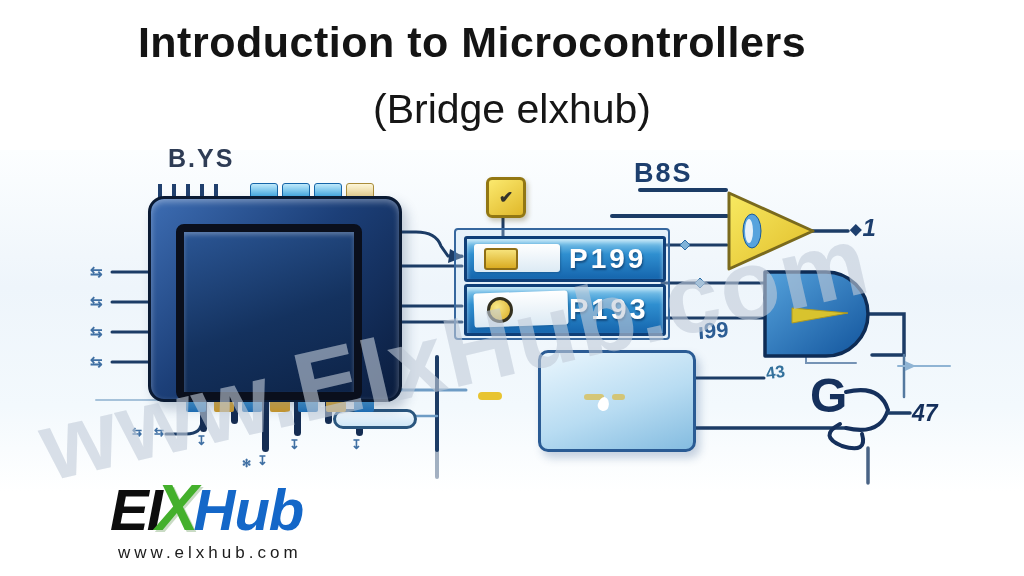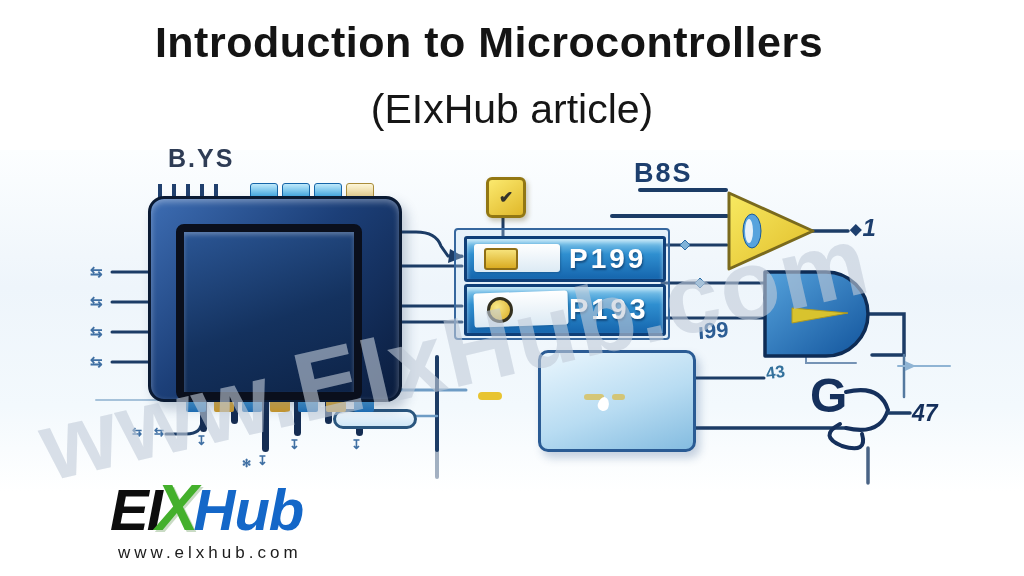--- a/index.html
+++ b/index.html
@@ -1,21 +1,21 @@
 <!DOCTYPE html>
 <html><head>
 <meta charset="utf-8">
 <style>
   html,body{margin:0;padding:0;background:#e9e9e9;}
   .stage{position:relative;width:1024px;height:576px;background:#ffffff;overflow:hidden;
          font-family:"Liberation Sans",sans-serif;}
 
   
   .title{position:absolute;top:18px;left:0;width:944px;text-align:center;
-         font-size:43px;font-weight:bold;color:#141414;letter-spacing:.5px;padding-left:17px;}
+         font-size:43px;font-weight:bold;color:#141414;letter-spacing:.5px;}
   .subtitle{position:absolute;top:86px;left:0;width:1024px;text-align:center;
          font-size:41px;font-weight:400;color:#161616;}
 
   
   .art{position:absolute;left:0;top:150px;width:1024px;height:342px;
        background:linear-gradient(180deg,#fcfeff 0%,#eef5fb 40%,#f3f9fd 75%,#ffffff 100%);}
 
   
   .chip-body{position:absolute;left:148px;top:196px;width:248px;height:200px;border-radius:16px;
        background:linear-gradient(135deg,#3d6db3 0%,#1c3f78 45%,#0a1c3c 100%);
@@ -106,21 +106,21 @@
        margin:4px 0 0 8px;}
 
   svg.wires{position:absolute;left:0;top:0;z-index:8;}
 </style>
 </head>
 <body>
 
 <div class="stage">
 
   <div class="title">Introduction to Microcontrollers</div>
-  <div class="subtitle">(EIxHub article)</div>
+  <div class="subtitle">(Bridge elxhub)</div>
 
   <div class="art"></div>
 
   <svg class="wires" width="1024" height="576" viewBox="0 0 1024 576">
     <defs>
       <linearGradient id="gradTri" x1="0" y1="0" x2="1" y2="1">
         <stop offset="0" stop-color="#f8ea62"></stop>
           <stop offset="1" stop-color="#e0bc28"></stop>
       </linearGradient>
       <linearGradient id="gradAnd" x1="0" y1="0" x2="1" y2="1">

